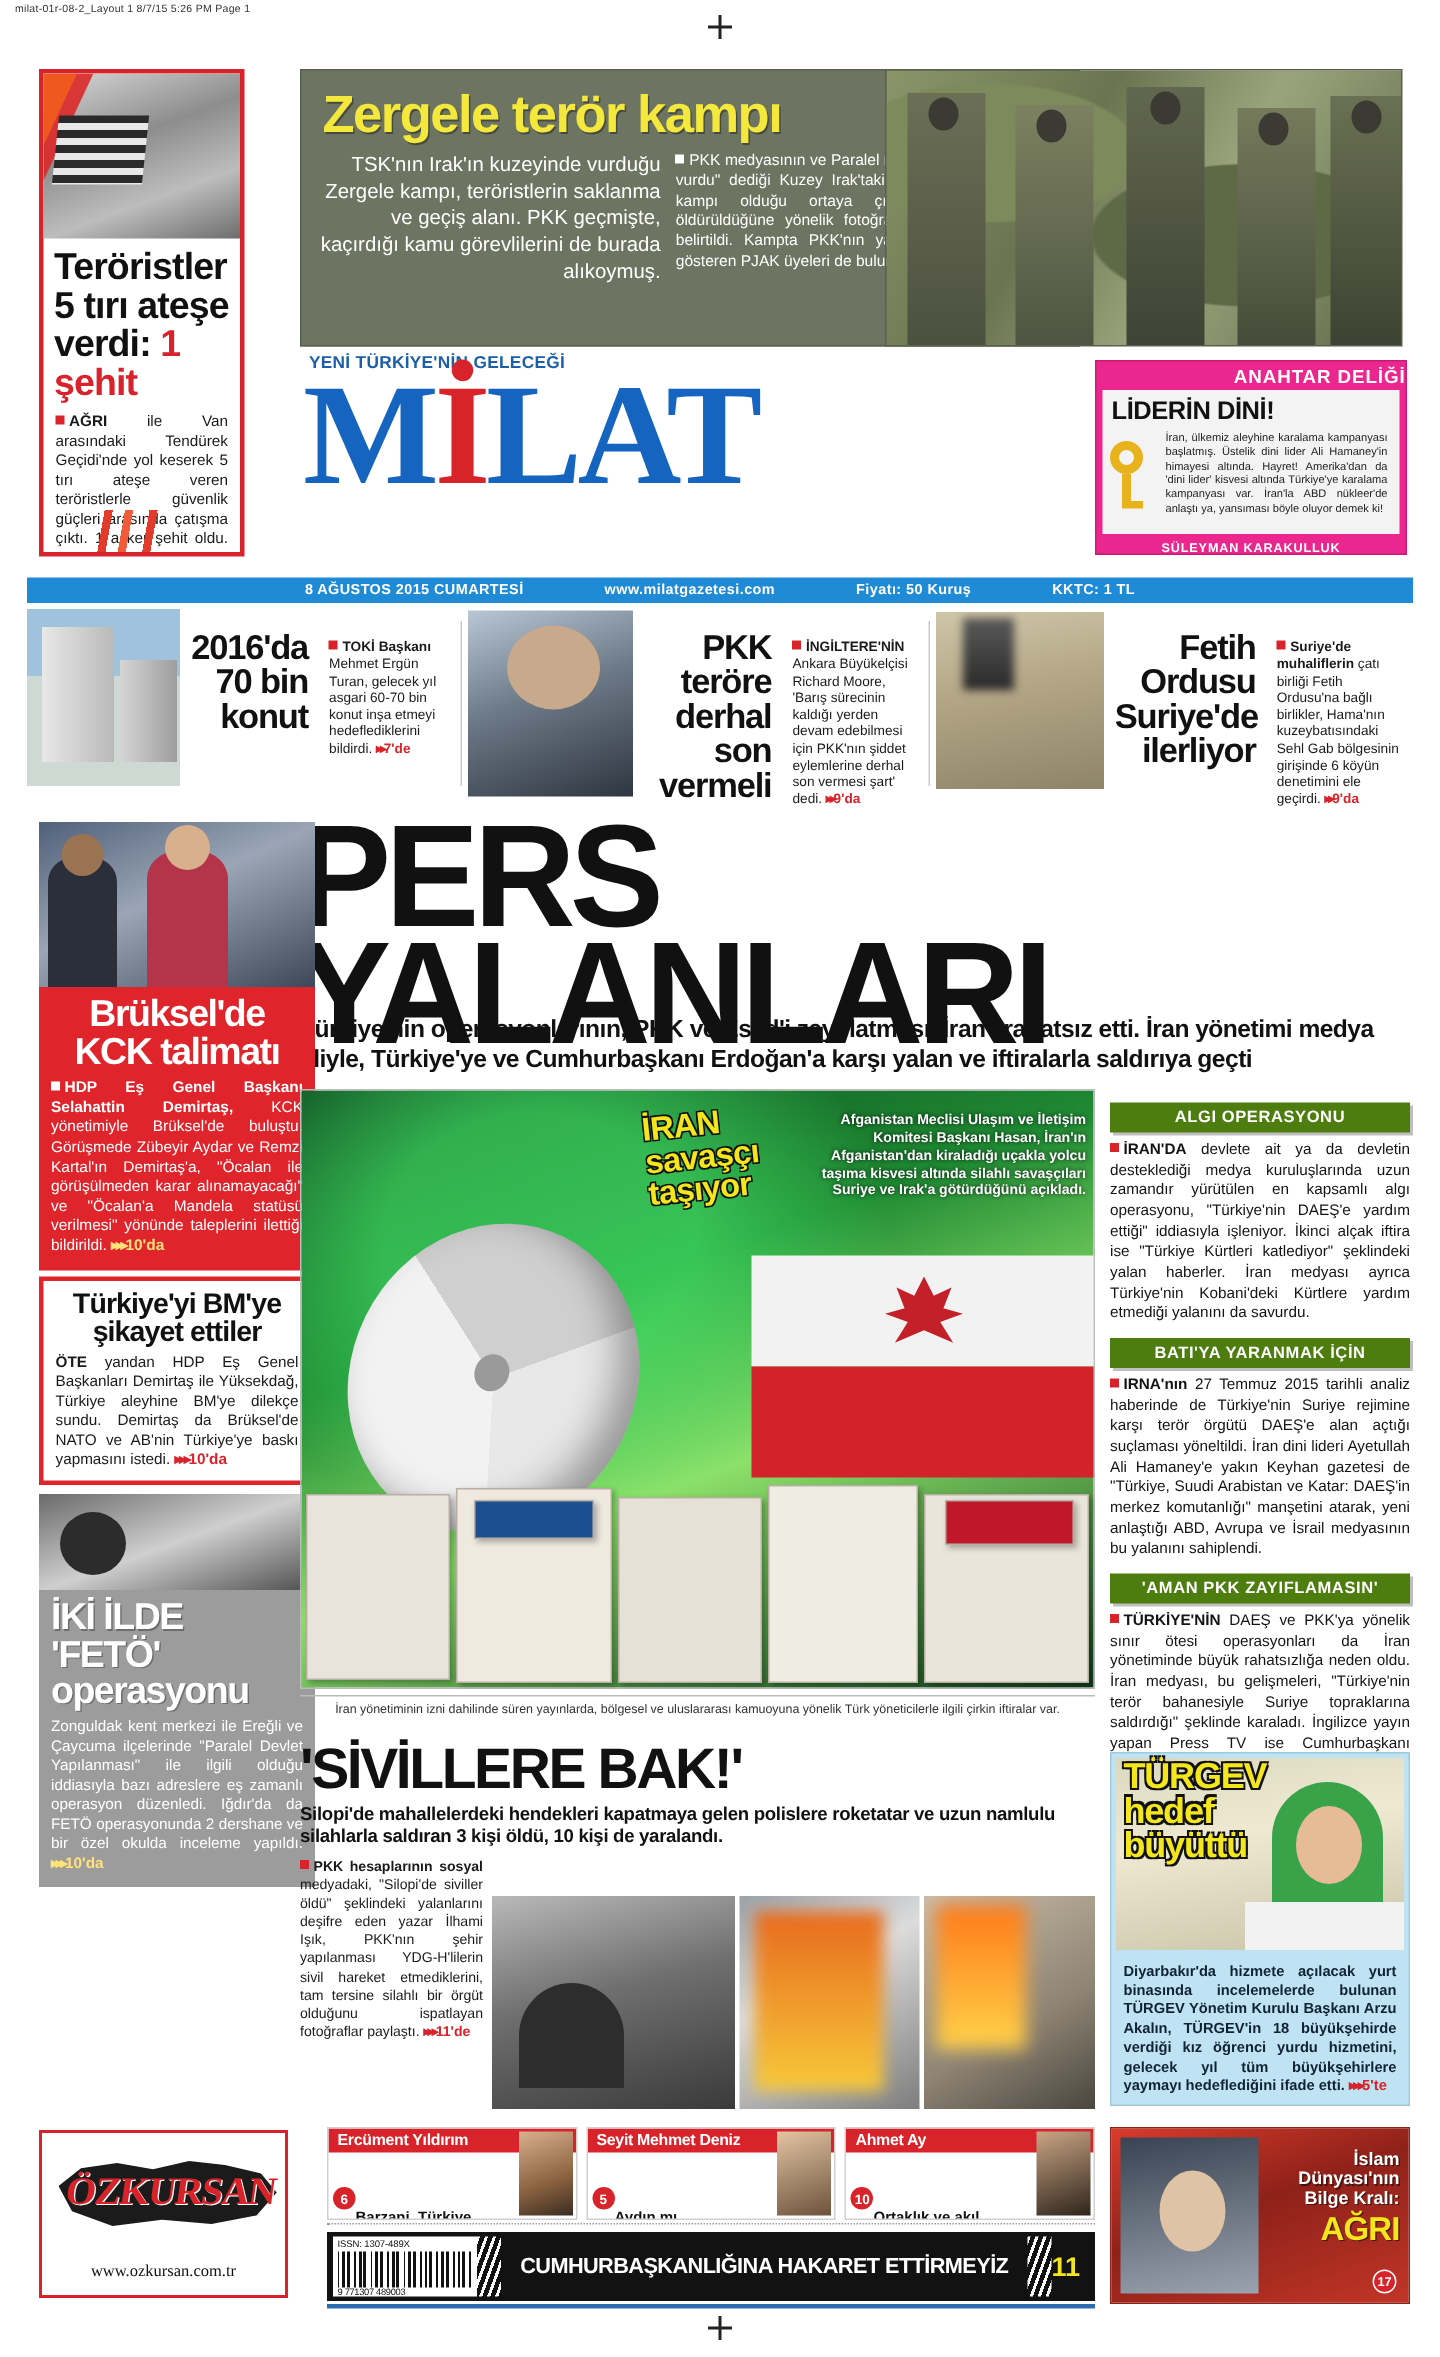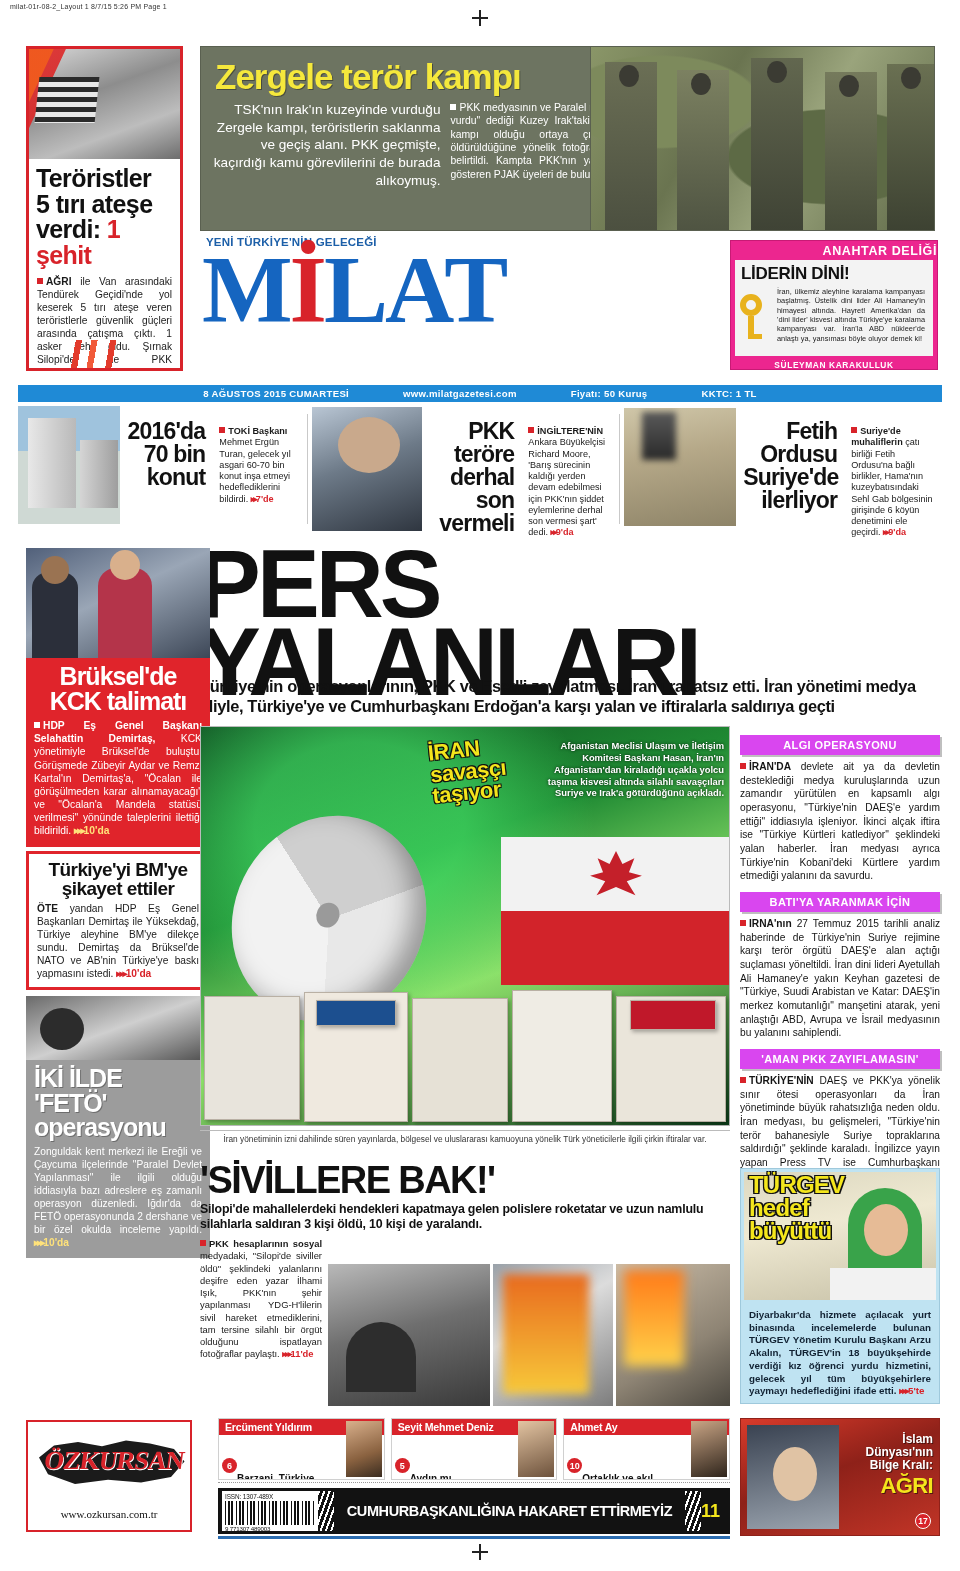--- a/index.html
+++ b/index.html
@@ -28,21 +28,21 @@
   }
 
   
   .bullet { display:inline-block; width:6px; height:6px; background:#d8232a; margin-right:3px; vertical-align:1px;}
   .bulletb { display:inline-block; width:6px; height:6px; background:#fff; margin-right:3px; vertical-align:1px;}
   .pg { color:#d8232a; font-weight:bold; white-space:nowrap;}
   .arrow { color:#d8232a; font-weight:bold; letter-spacing:-2px; }
 
   
   .teaser-left {
-    position: absolute; left: 26px; top: 46px; width: 157px; height: 325px;
+    position: absolute; left: 26px; top: 46px; width: 137px; height: 325px;
     border: 3px solid #d8232a; background: #fff; overflow: hidden;
   }
   .teaser-left .photo {
     height: 110px; width: 100%;
     background:
       linear-gradient(115deg, rgba(240,90,30,.95) 0 12%, rgba(255,255,255,0) 12.5%),
       linear-gradient(115deg, rgba(220,40,40,.9) 14% 18%, rgba(255,255,255,0) 18.5%),
       linear-gradient(160deg,#d9d9d9 0%, #8d8d8d 40%, #bdbdbd 70%, #6d6d6d 100%);
       position: relative;
   }
@@ -262,21 +262,21 @@
   .paperclip { position:absolute; background:#efeae2; border:1px solid #b9b0a4; box-shadow: 2px 2px 4px rgba(0,0,0,.3);}
 
   .photo-caption {
     position:absolute; left:200px; top:1130px; width:530px;
     font-size:8.3px; color:#333; border-top:1px solid #bbb; padding-top:3px; text-align:center;
   }
 
   
   .rrail { position:absolute; left:740px; top:735px; width:200px; }
   .rhead {
-    background:#d946ef; color:#fff; font-size:11px; font-weight:bold; text-align:center;
+    background:#4d7c0f; color:#fff; font-size:11px; font-weight:bold; text-align:center;
     padding:4px 0 4px; letter-spacing:.4px; margin-bottom:5px;
     box-shadow: 2px 2px 0 rgba(0,0,0,.25);
   }
   .rbody { font-size:10.2px; line-height:1.34; color:#141414; text-align:justify; margin-bottom:9px; }
 
   
   .sivil { position:absolute; left:200px; top:1162px; width:530px; }
   .sivil h2 { font-size:38px; font-weight:bold; letter-spacing:-1.6px; color:#111; line-height:.96;}
   .sivil .sub { font-size:12.4px; font-weight:bold; line-height:1.2; color:#111; padding-top:4px; letter-spacing:-.2px;}
   .sivil .body { font-size:9.4px; line-height:1.3; color:#1a1a1a; width:122px; padding-top:6px; text-align:justify;}

